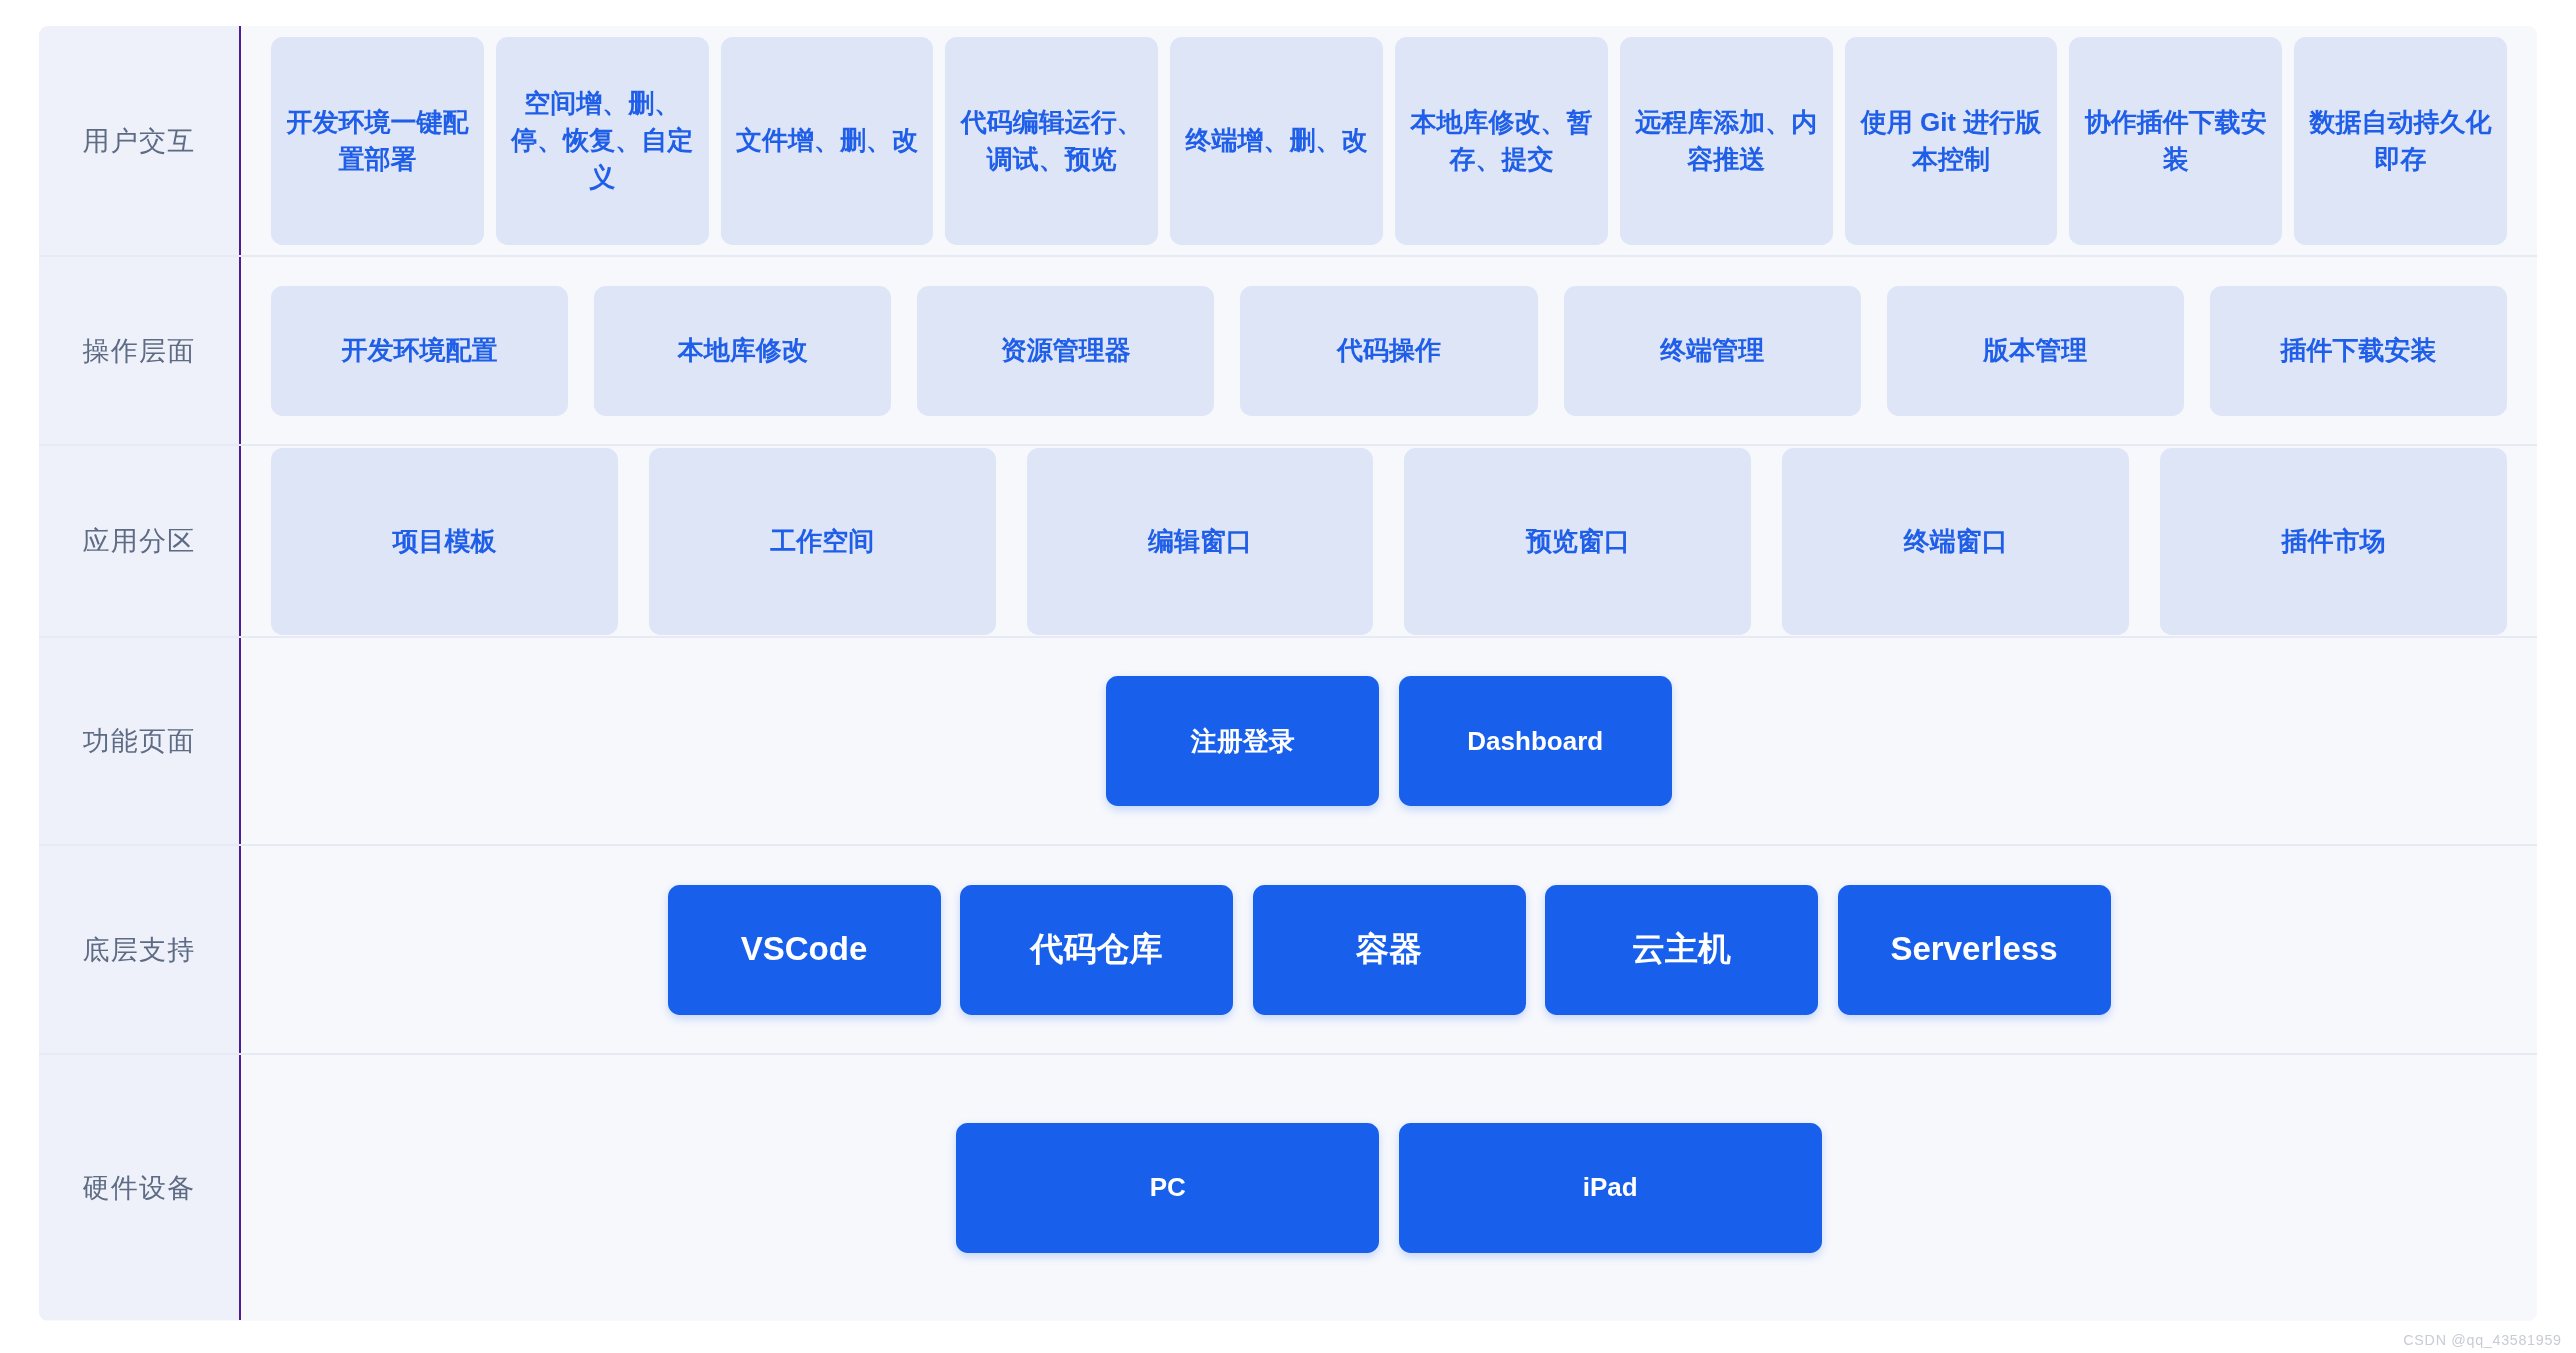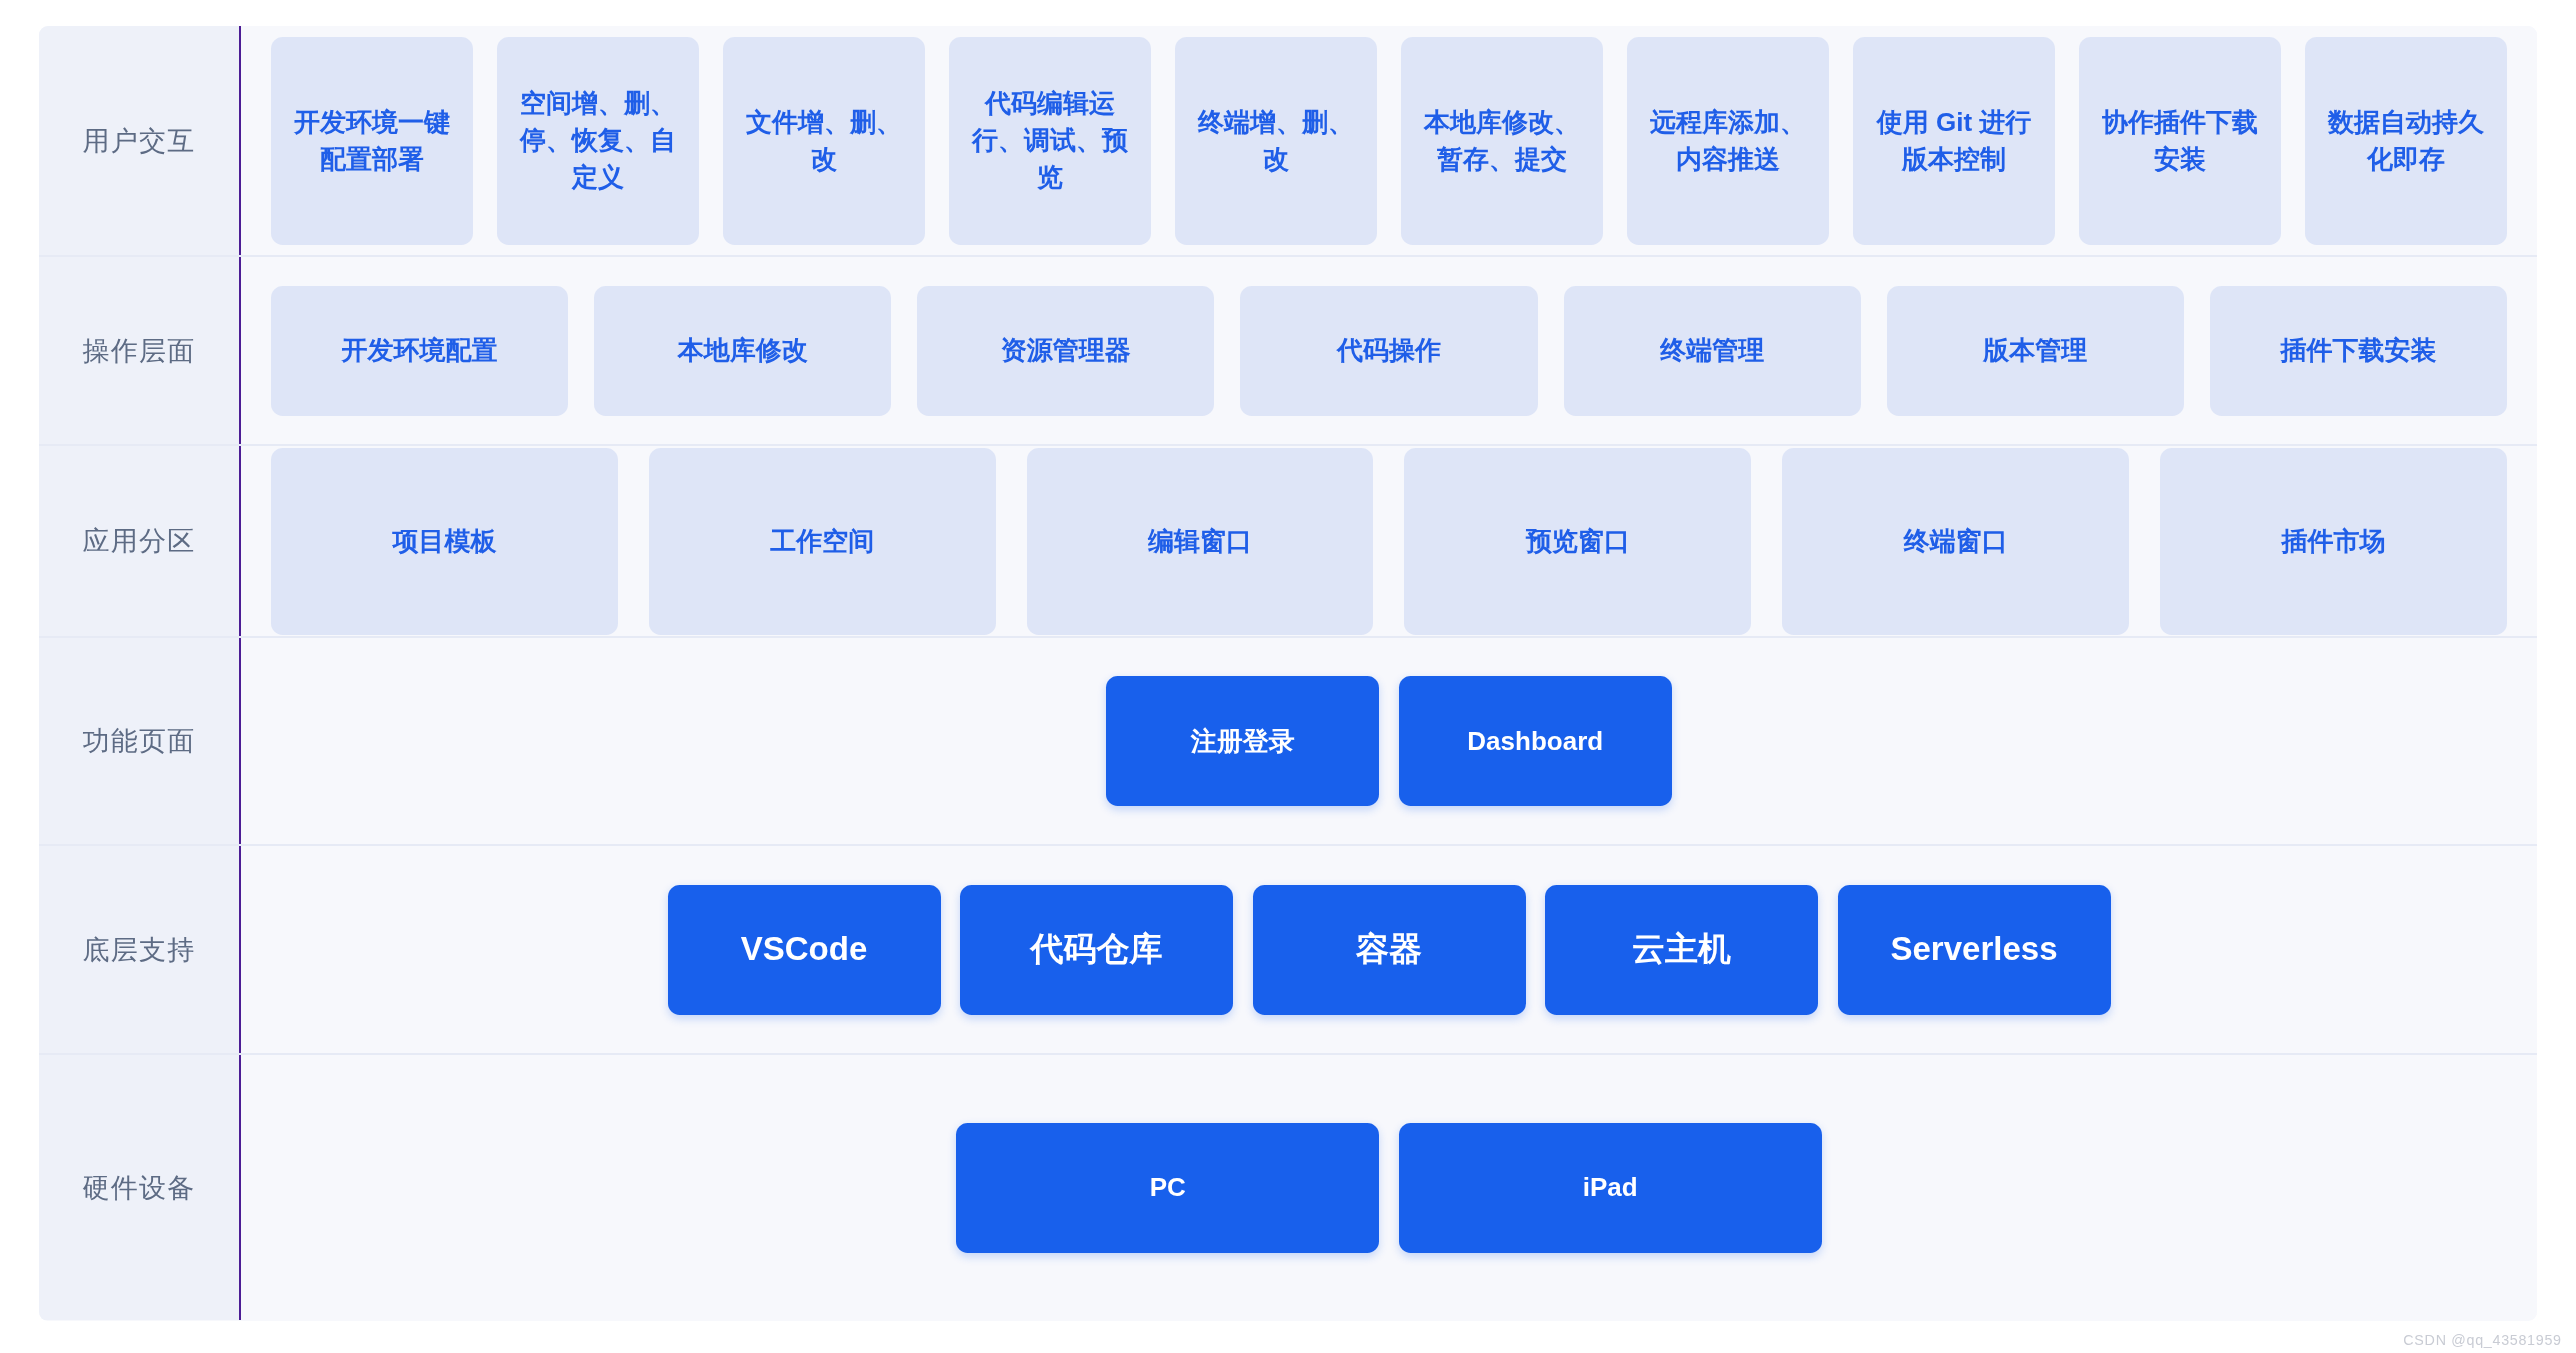--- a/index.html
+++ b/index.html
@@ -77,21 +77,21 @@
     color: #1f5ee8;
   }
   .card.solid {
     background: #1860ec;
     color: #ffffff;
     box-shadow: 0 3.3px 9px rgba(24, 96, 236, 0.22);
   }
 
   
   .r1 { height: 231px; }
-  .r1 .row-content { padding: 0 30px; gap: 24px; }
+  .r1 .row-content { padding: 0 30px; gap: 12px; }
   .r1 .card {
     flex: 1;
     height: 208px;
     font-size: 26px;
     padding: 0 13px;
   }
 
   
   .r2 { height: 189px; }
   .r2 .row-content { padding: 0 30px; gap: 26px; }

